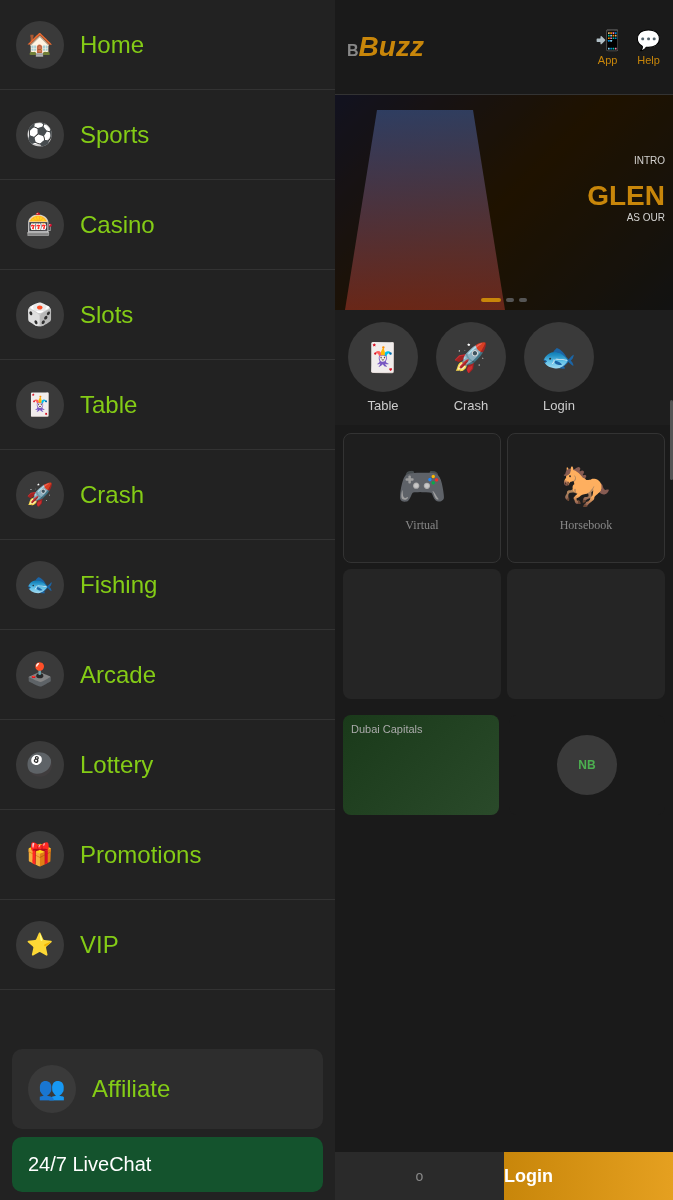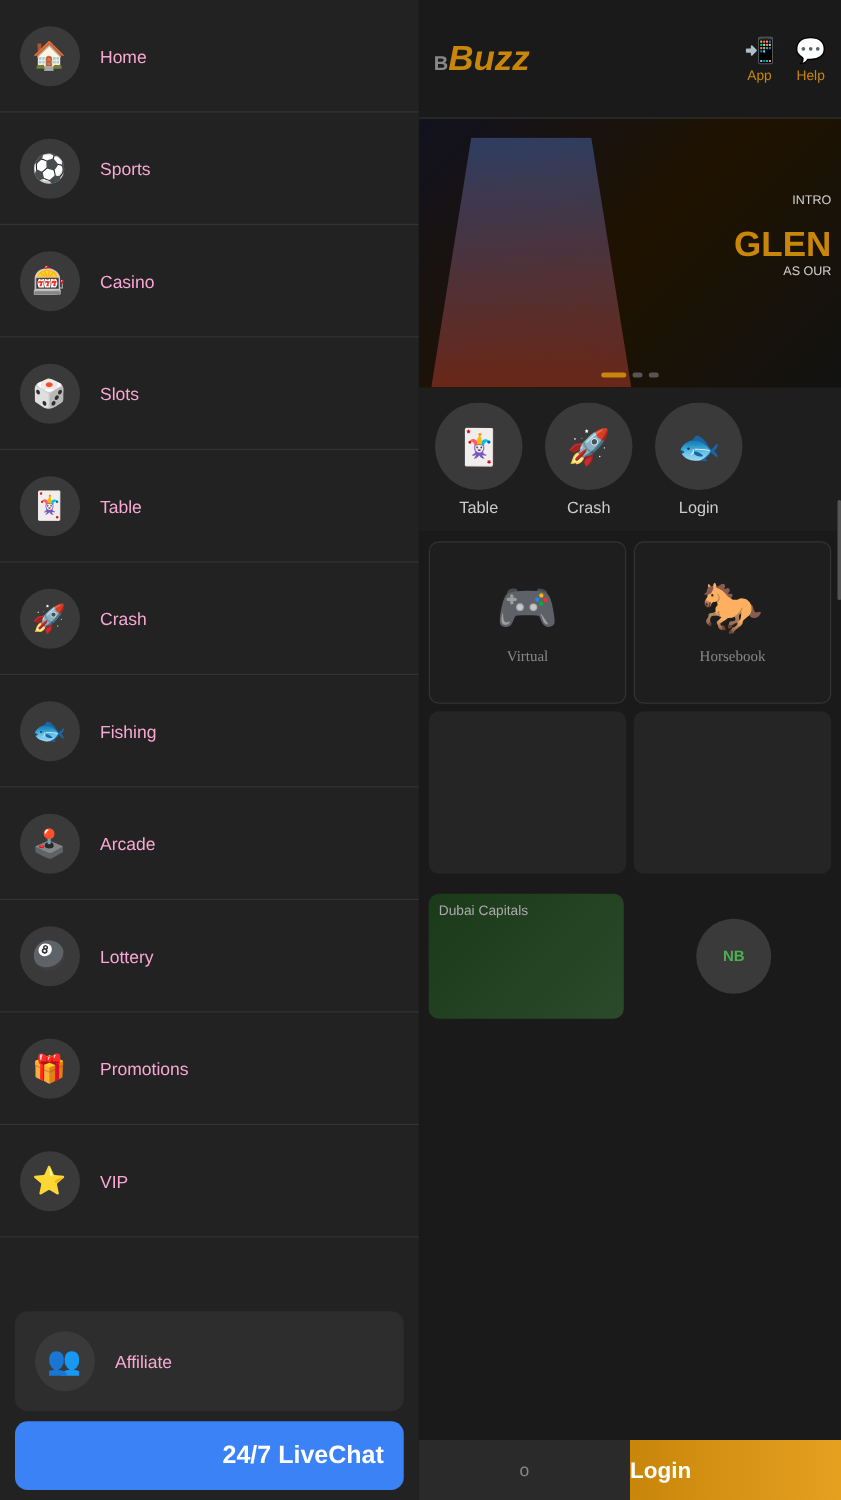--- a/index.html
+++ b/index.html
@@ -41,49 +41,48 @@
       border-radius: 50%;
       display: flex;
       align-items: center;
       justify-content: center;
       margin-right: 16px;
       flex-shrink: 0;
       font-size: 22px;
     }
 
     .sidebar-label {
-      color: #f9a8d4;
-      font-size: 14px;
+      color: #84cc16;
+      font-size: 24px;
       font-weight: 400;
     }
 
     .affiliate-section {
       margin-top: auto;
       padding: 8px 12px;
     }
 
     .affiliate-card {
       background: #2d2d2d;
       border-radius: 10px;
       display: flex;
       align-items: center;
       padding: 16px;
       cursor: pointer;
       margin-bottom: 8px;
     }
 
     .livechat-card {
-      background: #3b82f6;
+      background: #14532d;
       border-radius: 10px;
       display: flex;
       align-items: center;
-      justify-content: flex-end;
+      justify-content: flex-start;
       padding: 16px;
       cursor: pointer;
-      font-weight: bold;
     }
 
     .livechat-label {
       color: #ffffff;
       font-size: 20px;
     }
 
     
     .main-content {
       position: absolute;

